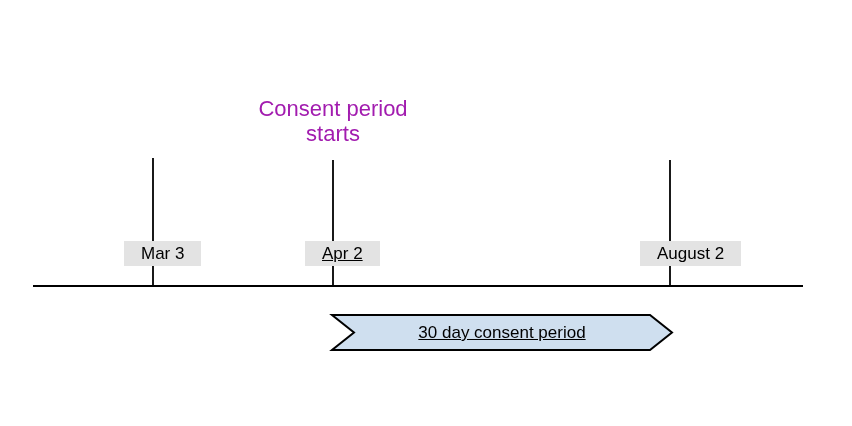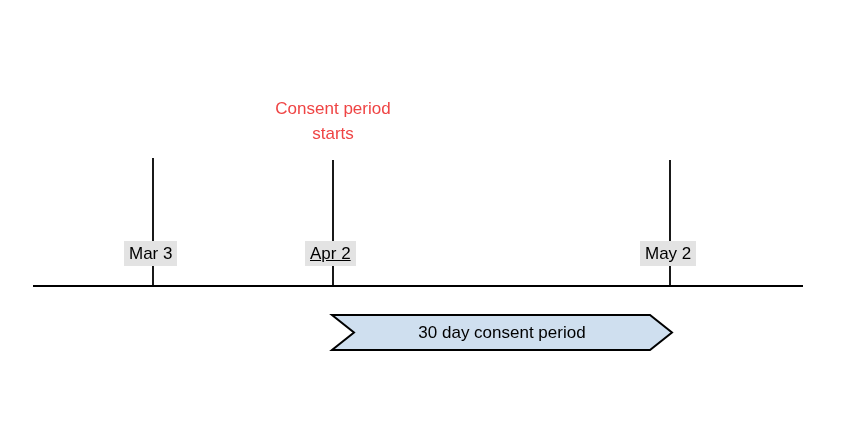--- a/index.html
+++ b/index.html
@@ -23,44 +23,45 @@
     left: 0;
     top: 0;
     width: 852px;
     height: 426px;
     display: block;
   }
   .event-label {
     position: absolute;
     text-align: center;
     font-family: "Liberation Sans", sans-serif;
-    font-size: 17px;
+    font-size: 22px;
     line-height: 25px;
-    color: #ef4444;
+    color: #a21caf;
     white-space: pre-line;
     pointer-events: auto;
   }
   .date-chip {
     position: absolute;
     font-family: "Liberation Sans", sans-serif;
     font-size: 17px;
     line-height: 25px;
     color: #000000;
     background: #e3e3e3;
-    padding: 0 5px;
+    padding: 0 17px;
     white-space: nowrap;
   }
   .band-label {
     position: absolute;
     font-family: "Liberation Sans", sans-serif;
     font-size: 17px;
     line-height: 22px;
     color: #000000;
     text-align: center;
     white-space: nowrap;
+    text-decoration: underline;
   }
 </style>
 </head>
 <body>
 
 <div id="canvas">
 
   <svg id="diagram-svg" viewBox="0 0 852 426">
     <line x1="33" y1="286" x2="803" y2="286" stroke="#000000" stroke-width="2.2" stroke-linecap="butt"></line>
 
@@ -75,17 +76,17 @@
 
 
   <div class="event-label" style="left:233px; top:96px; width:200px;">Consent period
 starts</div>
 
 
   <div class="date-chip" style="left:124px; top:241px;">Mar 3</div>
 
   <div class="date-chip" style="left:305px; top:241px;text-decoration:underline;">Apr 2</div>
 
-  <div class="date-chip" style="left:640px; top:241px;">May 2</div>
+  <div class="date-chip" style="left:640px; top:241px;">August 2</div>
 
   <div class="band-label" style="left:354px; top:322px; width:296px;">30 day consent period</div>
 
 </div>
 
 </body></html>

